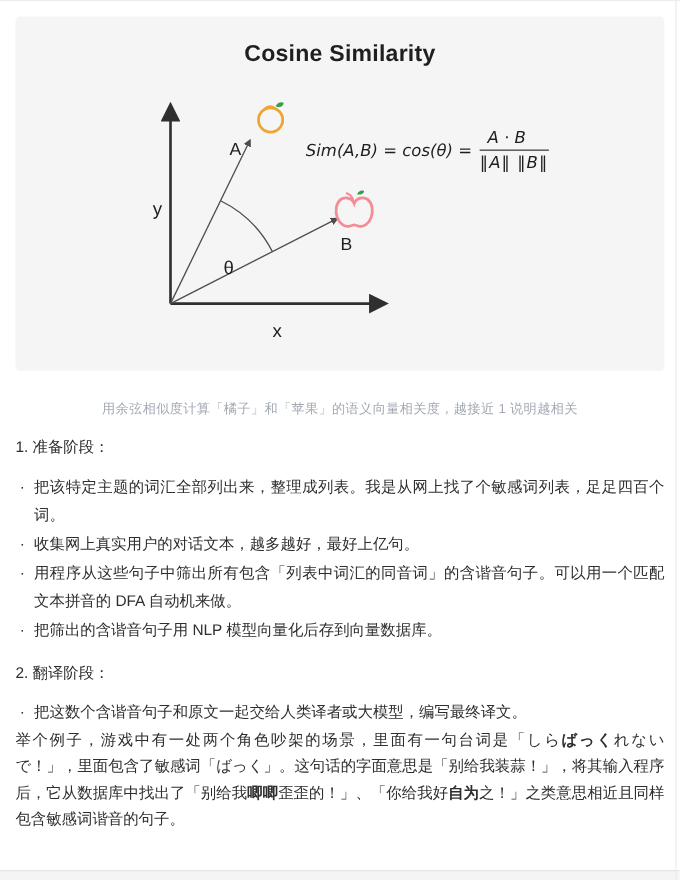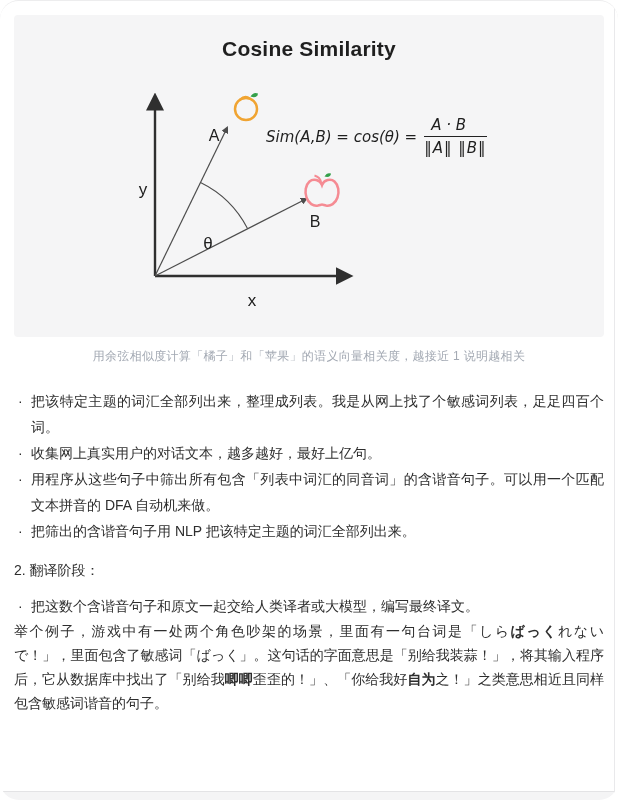--- a/index.html
+++ b/index.html
@@ -1,42 +1,41 @@
 <!DOCTYPE html>
 <html><head>
 <meta charset="utf-8">
 <style>
   html,body{margin:0;padding:0;background:#fff;}
   .page{
     position:relative;width:618px;height:800px;margin:0 auto;background:#ffffff;
     border-top:1px solid #ededee;overflow:hidden;box-sizing:border-box;
     font-family:"Liberation Sans","DejaVu Sans",sans-serif;
-    border-radius:19px;
   }
   .page::after{content:"";position:absolute;right:3px;top:0;bottom:0;width:1px;background:#e9e9eb;}
   
   .figure{
     position:relative;margin:14px 14px 0;width:590px;height:322px;
     background:#f5f5f6;border-radius:4px;
   }
   .figure-title{
     padding-top:22px;text-align:center;font-size:21px;font-weight:700;color:#1f1f1f;
     letter-spacing:.2px;
   }
   svg.diagram{position:absolute;left:0;top:0;width:590px;height:322px;}
   svg.diagram text{font-family:"Liberation Sans","DejaVu Sans",sans-serif;fill:#202020;}
   .formula{
-    position:absolute;left:252px;top:101px;display:flex;align-items:center;gap:7px;
+    position:absolute;left:264px;top:101px;display:flex;align-items:center;gap:7px;
     font-family:"DejaVu Sans",sans-serif;font-style:italic;font-size:15px;color:#1f1f1f;
   }
   .frac{display:inline-flex;flex-direction:column;text-align:left;}
   .frac .num{padding:0 7px 2px;border-bottom:1.4px solid #222;}
   .frac .den{padding-top:2px;letter-spacing:1px;}
   
-  .caption{margin-top:11px;text-align:center;font-size:12px;color:#a3a9b3;letter-spacing:.3px;}
+  .caption{margin-top:26px;text-align:center;font-size:12px;color:#a3a9b3;letter-spacing:.3px;}
   
   .article{
     padding:13px 14px 0;font-size:14px;line-height:26px;color:#2e2e2e;text-align:justify;
   }
   .article p{margin:0;}
   .intro{margin:0 0 16px !important;}
   .phase-heading{margin:0 0 8px !important;}
   ul.plist{list-style:none;margin:10px 0 13px;padding:0;}
   ul.plist:last-of-type{margin-bottom:0;}
   ul.plist li{position:relative;padding-left:17px;}
@@ -99,25 +98,26 @@
         <span class="num">A · B</span>
         <span class="den">‖A‖ ‖B‖</span>
       </span>
     </div>
   </div>
 
   <div class="caption">用余弦相似度计算「橘子」和「苹果」的语义向量相关度，越接近 1 说明越相关</div>
 
   <div class="article">
 
+    <p class="phase-heading">1. 准备阶段：</p>
     <ul class="plist">
         <li>把该特定主题的词汇全部列出来，整理成列表。我是从网上找了个敏感词列表，足足四百个词。</li>
         <li>收集网上真实用户的对话文本，越多越好，最好上亿句。</li>
         <li>用程序从这些句子中筛出所有包含「列表中词汇的同音词」的含谐音句子。可以用一个匹配文本拼音的 DFA 自动机来做。</li>
-        <li>把筛出的含谐音句子用 NLP 把该特定主题的词汇全部列出来。</li>
+        <li>把筛出的含谐音句子用 NLP 模型向量化后存到向量数据库。</li>
       </ul>
 
     <p class="phase-heading">2. 翻译阶段：</p>
     <ul class="plist">
         <li>把这数个含谐音句子和原文一起交给人类译者或大模型，编写最终译文。</li>
       </ul>
 
     <p class="example"><span>举个例子，游戏中有一处两个角色吵架的场景，里面有一句台词是「しら</span><b>ばっく</b><span>れないで！」，里面包含了敏感词「ばっく」。这句话的字面意思是「别给我装蒜！」，将其输入程序后，它从数据库中找出了「别给我</span><b>唧唧</b><span>歪歪的！」、「你给我好</span><b>自为</b><span>之！」之类意思相近且同样包含敏感词谐音的句子。</span></p>
   </div>
 

